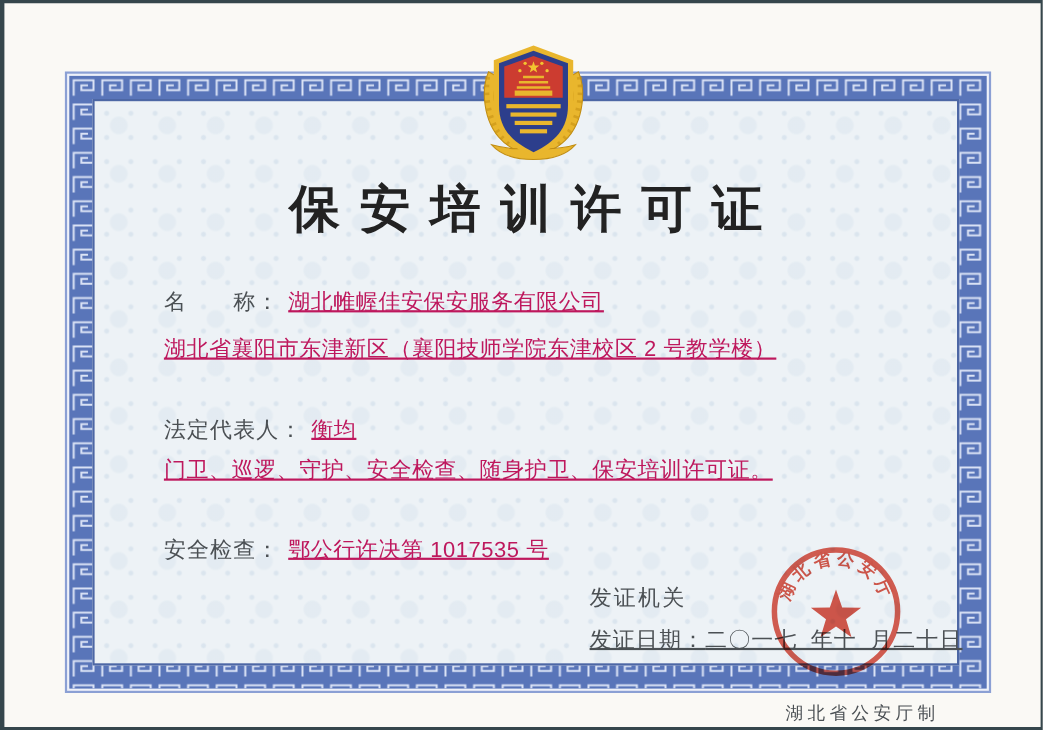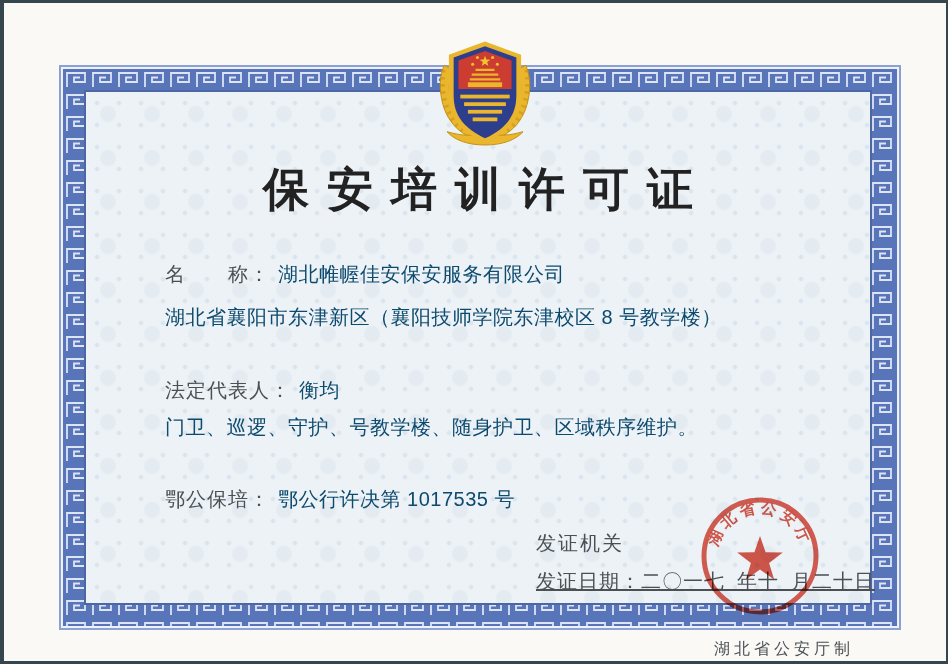--- a/index.html
+++ b/index.html
@@ -43,24 +43,24 @@
     font-family:"Liberation Serif", serif;
   }
   .cert-no{
     position:absolute;left:640px;top:228px;
     font-size:17px;color:#4e5356;letter-spacing:3px;
     font-family:"Liberation Serif", serif;
   }
   .row{
     position:absolute;left:145px;
     display:flex;align-items:baseline;gap:8px;
-    font-size:20px;white-space:nowrap;margin-left:16px;
+    font-size:20px;white-space:nowrap;
   }
   .row .lbl{color:#4b5054;letter-spacing:1px;font-family:"Liberation Serif", serif;}
-  .row .val{color:#0c4a6e;font-weight:500;font-family:"Liberation Sans", sans-serif;letter-spacing:0.5px;}
+  .row .val{color:#be185d;font-weight:500;font-family:"Liberation Sans", sans-serif;letter-spacing:0.5px;text-decoration:underline;}
   .r0{top:258px}.r1{top:301px}.r2{top:374px}.r3{top:411px}.r4{top:483px}
   .issuer{
     position:absolute;left:532px;top:527px;
     font-size:20px;color:#4b5054;letter-spacing:2px;
     font-family:Liberation Mono, monospace;
   }
   .dateline{
     position:absolute;left:532px;top:565px;
     font-size:20px;color:#4b5054;letter-spacing:1px;white-space:nowrap;
     font-family:"Liberation Serif", serif;word-spacing:6px;text-decoration:underline;
@@ -123,31 +123,31 @@
   </svg>
 
   <div class="title">保安培训许可证</div>
 
 
   <div class="row r0">
     <span class="lbl">名　　称：</span>
     <span class="val">湖北帷幄佳安保安服务有限公司</span>
   </div>
   <div class="row r1">
-    <span class="val">湖北省襄阳市东津新区（襄阳技师学院东津校区 8 号教学楼）</span>
+    <span class="val">湖北省襄阳市东津新区（襄阳技师学院东津校区 2 号教学楼）</span>
   </div>
   <div class="row r2">
     <span class="lbl">法定代表人：</span>
     <span class="val">衡均</span>
   </div>
   <div class="row r3">
-    <span class="val">门卫、巡逻、守护、号教学楼、随身护卫、区域秩序维护。</span>
+    <span class="val">门卫、巡逻、守护、安全检查、随身护卫、保安培训许可证。</span>
   </div>
   <div class="row r4">
-    <span class="lbl">鄂公保培：</span>
+    <span class="lbl">安全检查：</span>
     <span class="val">鄂公行许决第 1017535 号</span>
   </div>
 
   <div class="issuer">发证机关</div>
   <div class="dateline">
     <span>发证日期：</span><span>二〇一七 年十 月二十日</span>
   </div>
 
   <svg class="seal" viewBox="0 0 128 136">
     <circle cx="64" cy="64" r="56" fill="none" stroke="#dd5244" stroke-width="5"></circle>

